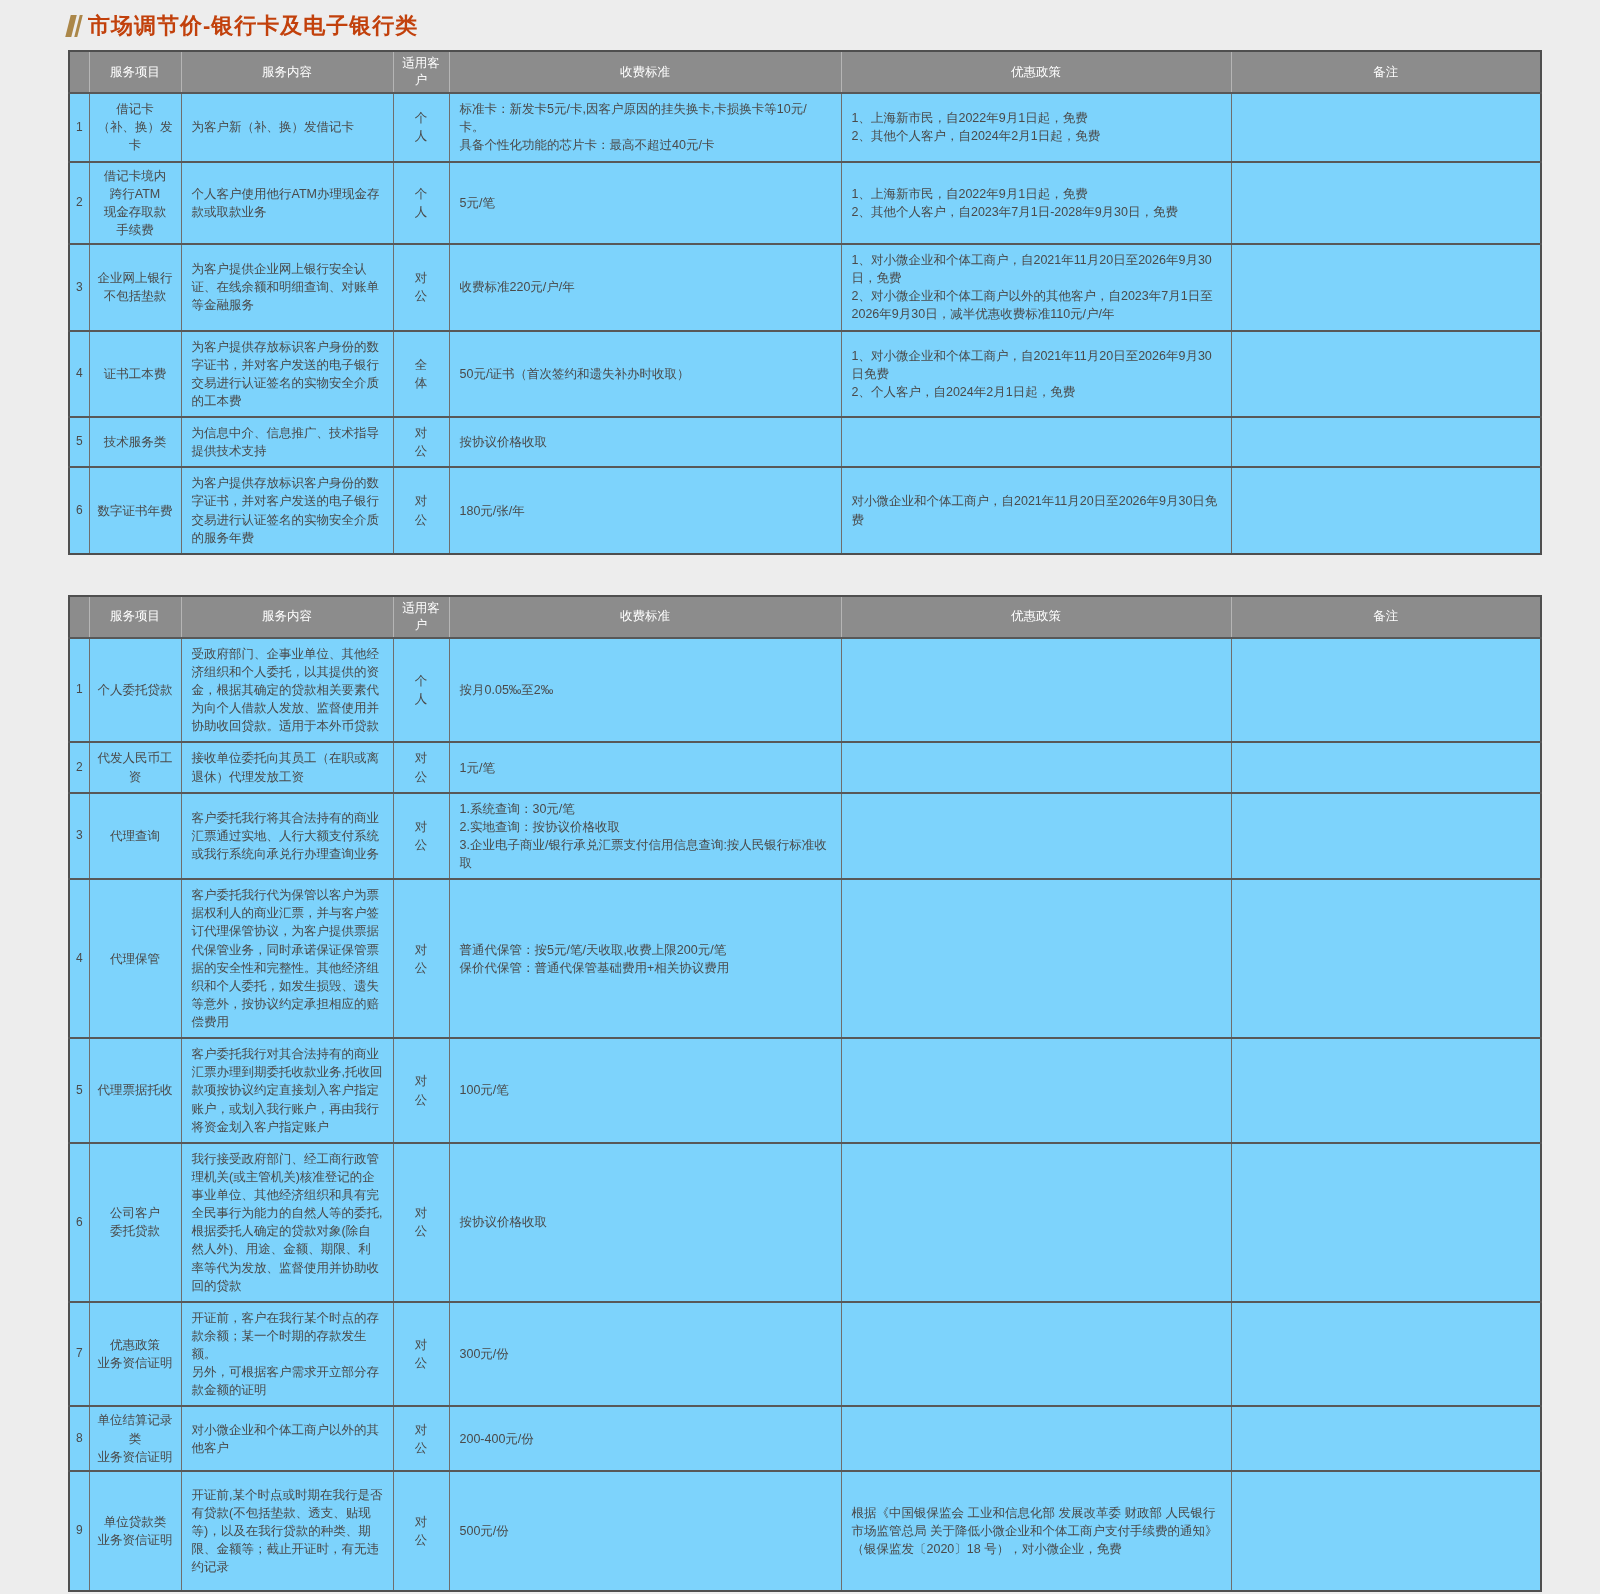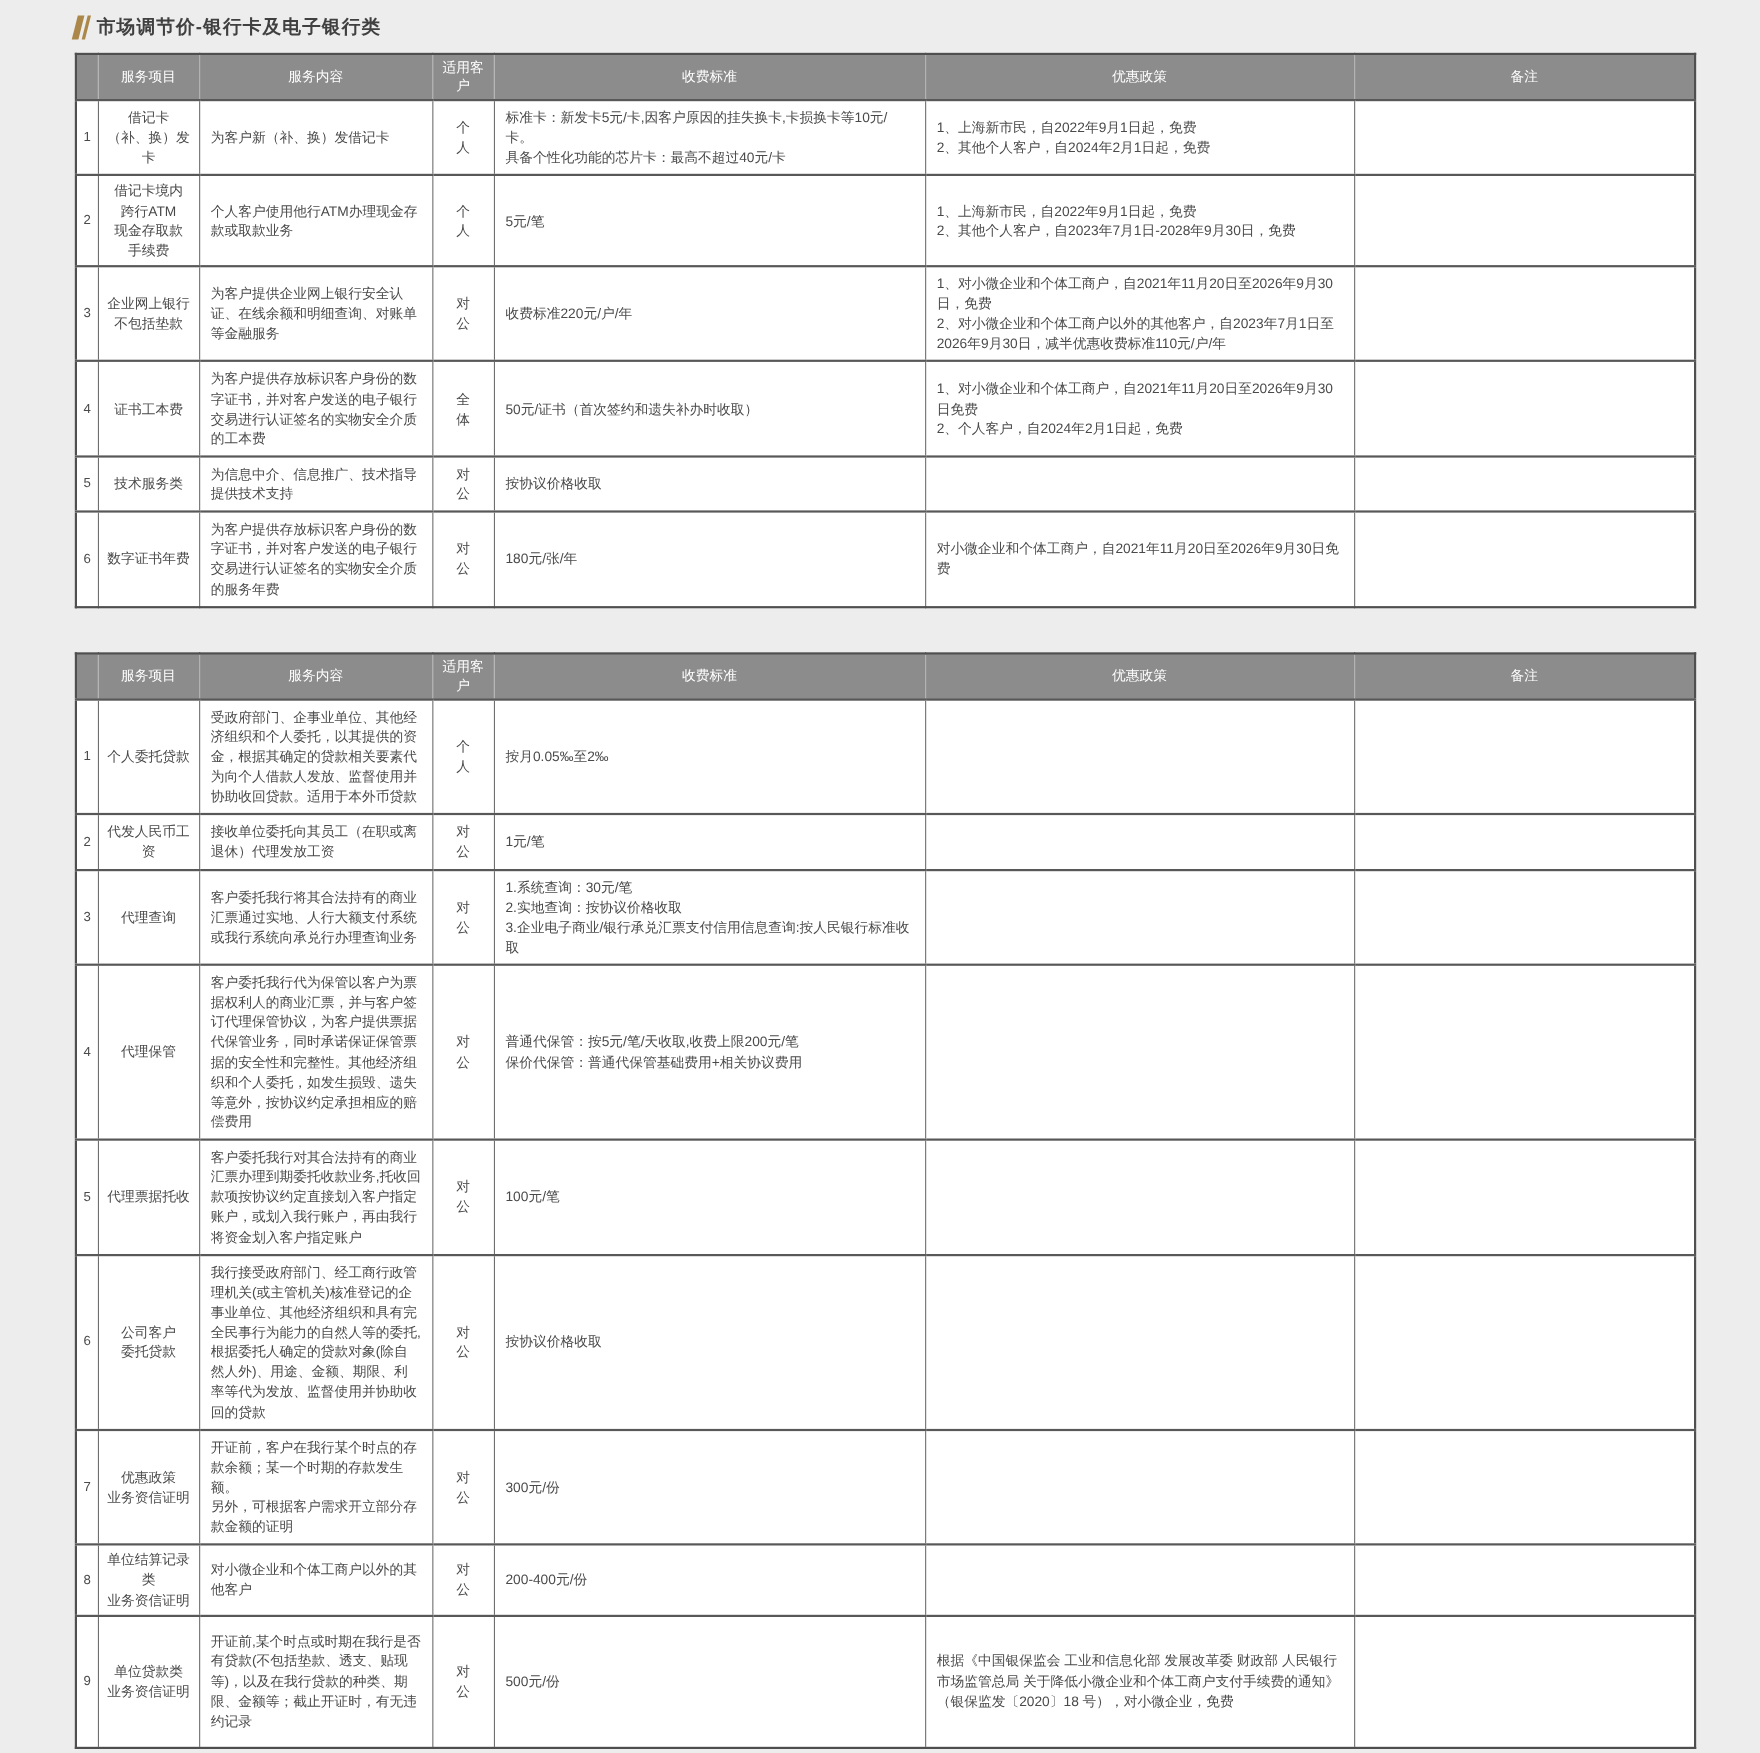--- a/index.html
+++ b/index.html
@@ -14,25 +14,25 @@
   .section + .section { margin-top:40px; }
   .section-title {
     display:flex; align-items:center; gap:8px;
     margin-bottom:12px;
   }
   .title-icon { display:flex; gap:3px; height:22px; align-items:stretch; }
   .title-icon i { display:block; transform:skewX(-14deg); background:#ab8749; }
   .title-icon i.b1 { width:6px; }
   .title-icon i.b2 { width:3px; }
   .section-title h2 {
-    font-size:17px; font-weight:bold; color:#404040; letter-spacing:1px;
+    font-size:22px; font-weight:bold; color:#c2410c; letter-spacing:1px;
     line-height:1.1;
   }
   table.fee-table {
-    width:1472px; border-collapse:collapse; background:#ffffff;
+    width:1472px; border-collapse:collapse; background:#7dd3fc;
     border:2px solid #4f4f4f; table-layout:fixed;
   }
   th {
     background:#8c8c8c; color:#ffffff; font-weight:normal;
     font-size:12.5px; padding:3px 4px; text-align:center;
     border:1px solid #b5b5b5;
   }
   td {
     border:1px solid #6e6e6e; border-top:2px solid #585858;
     font-size:12.5px; line-height:1.45; vertical-align:middle;

